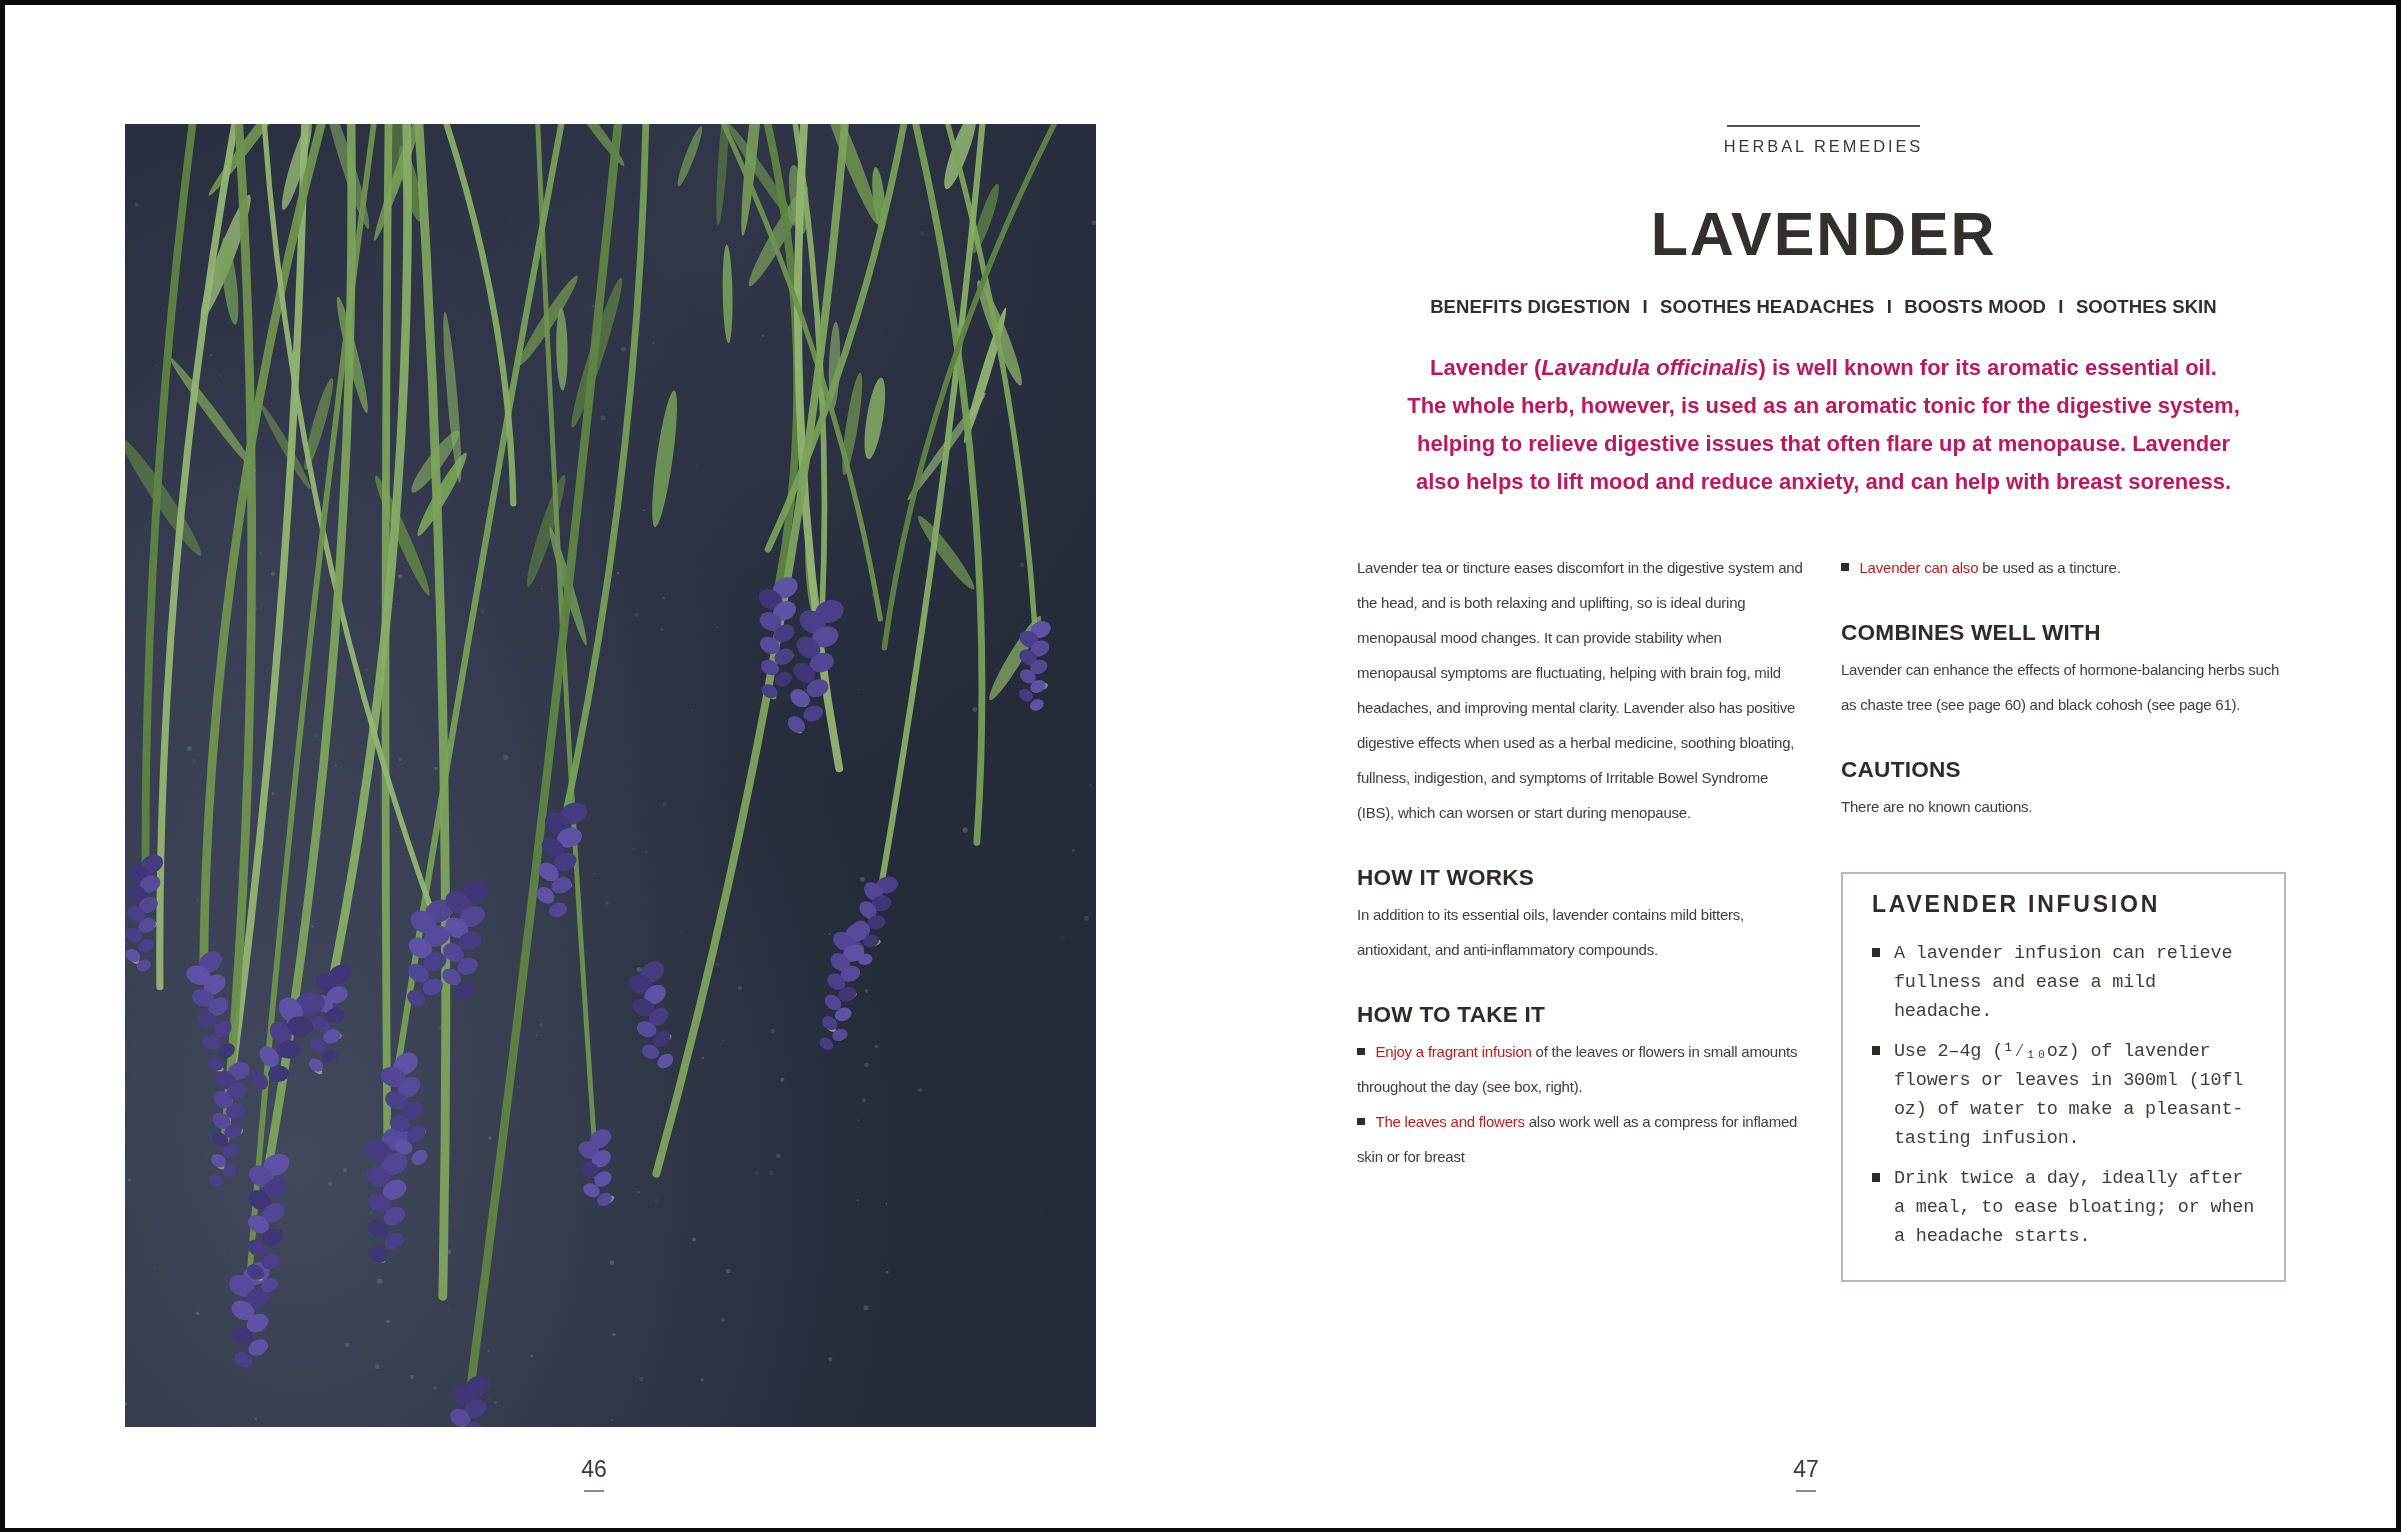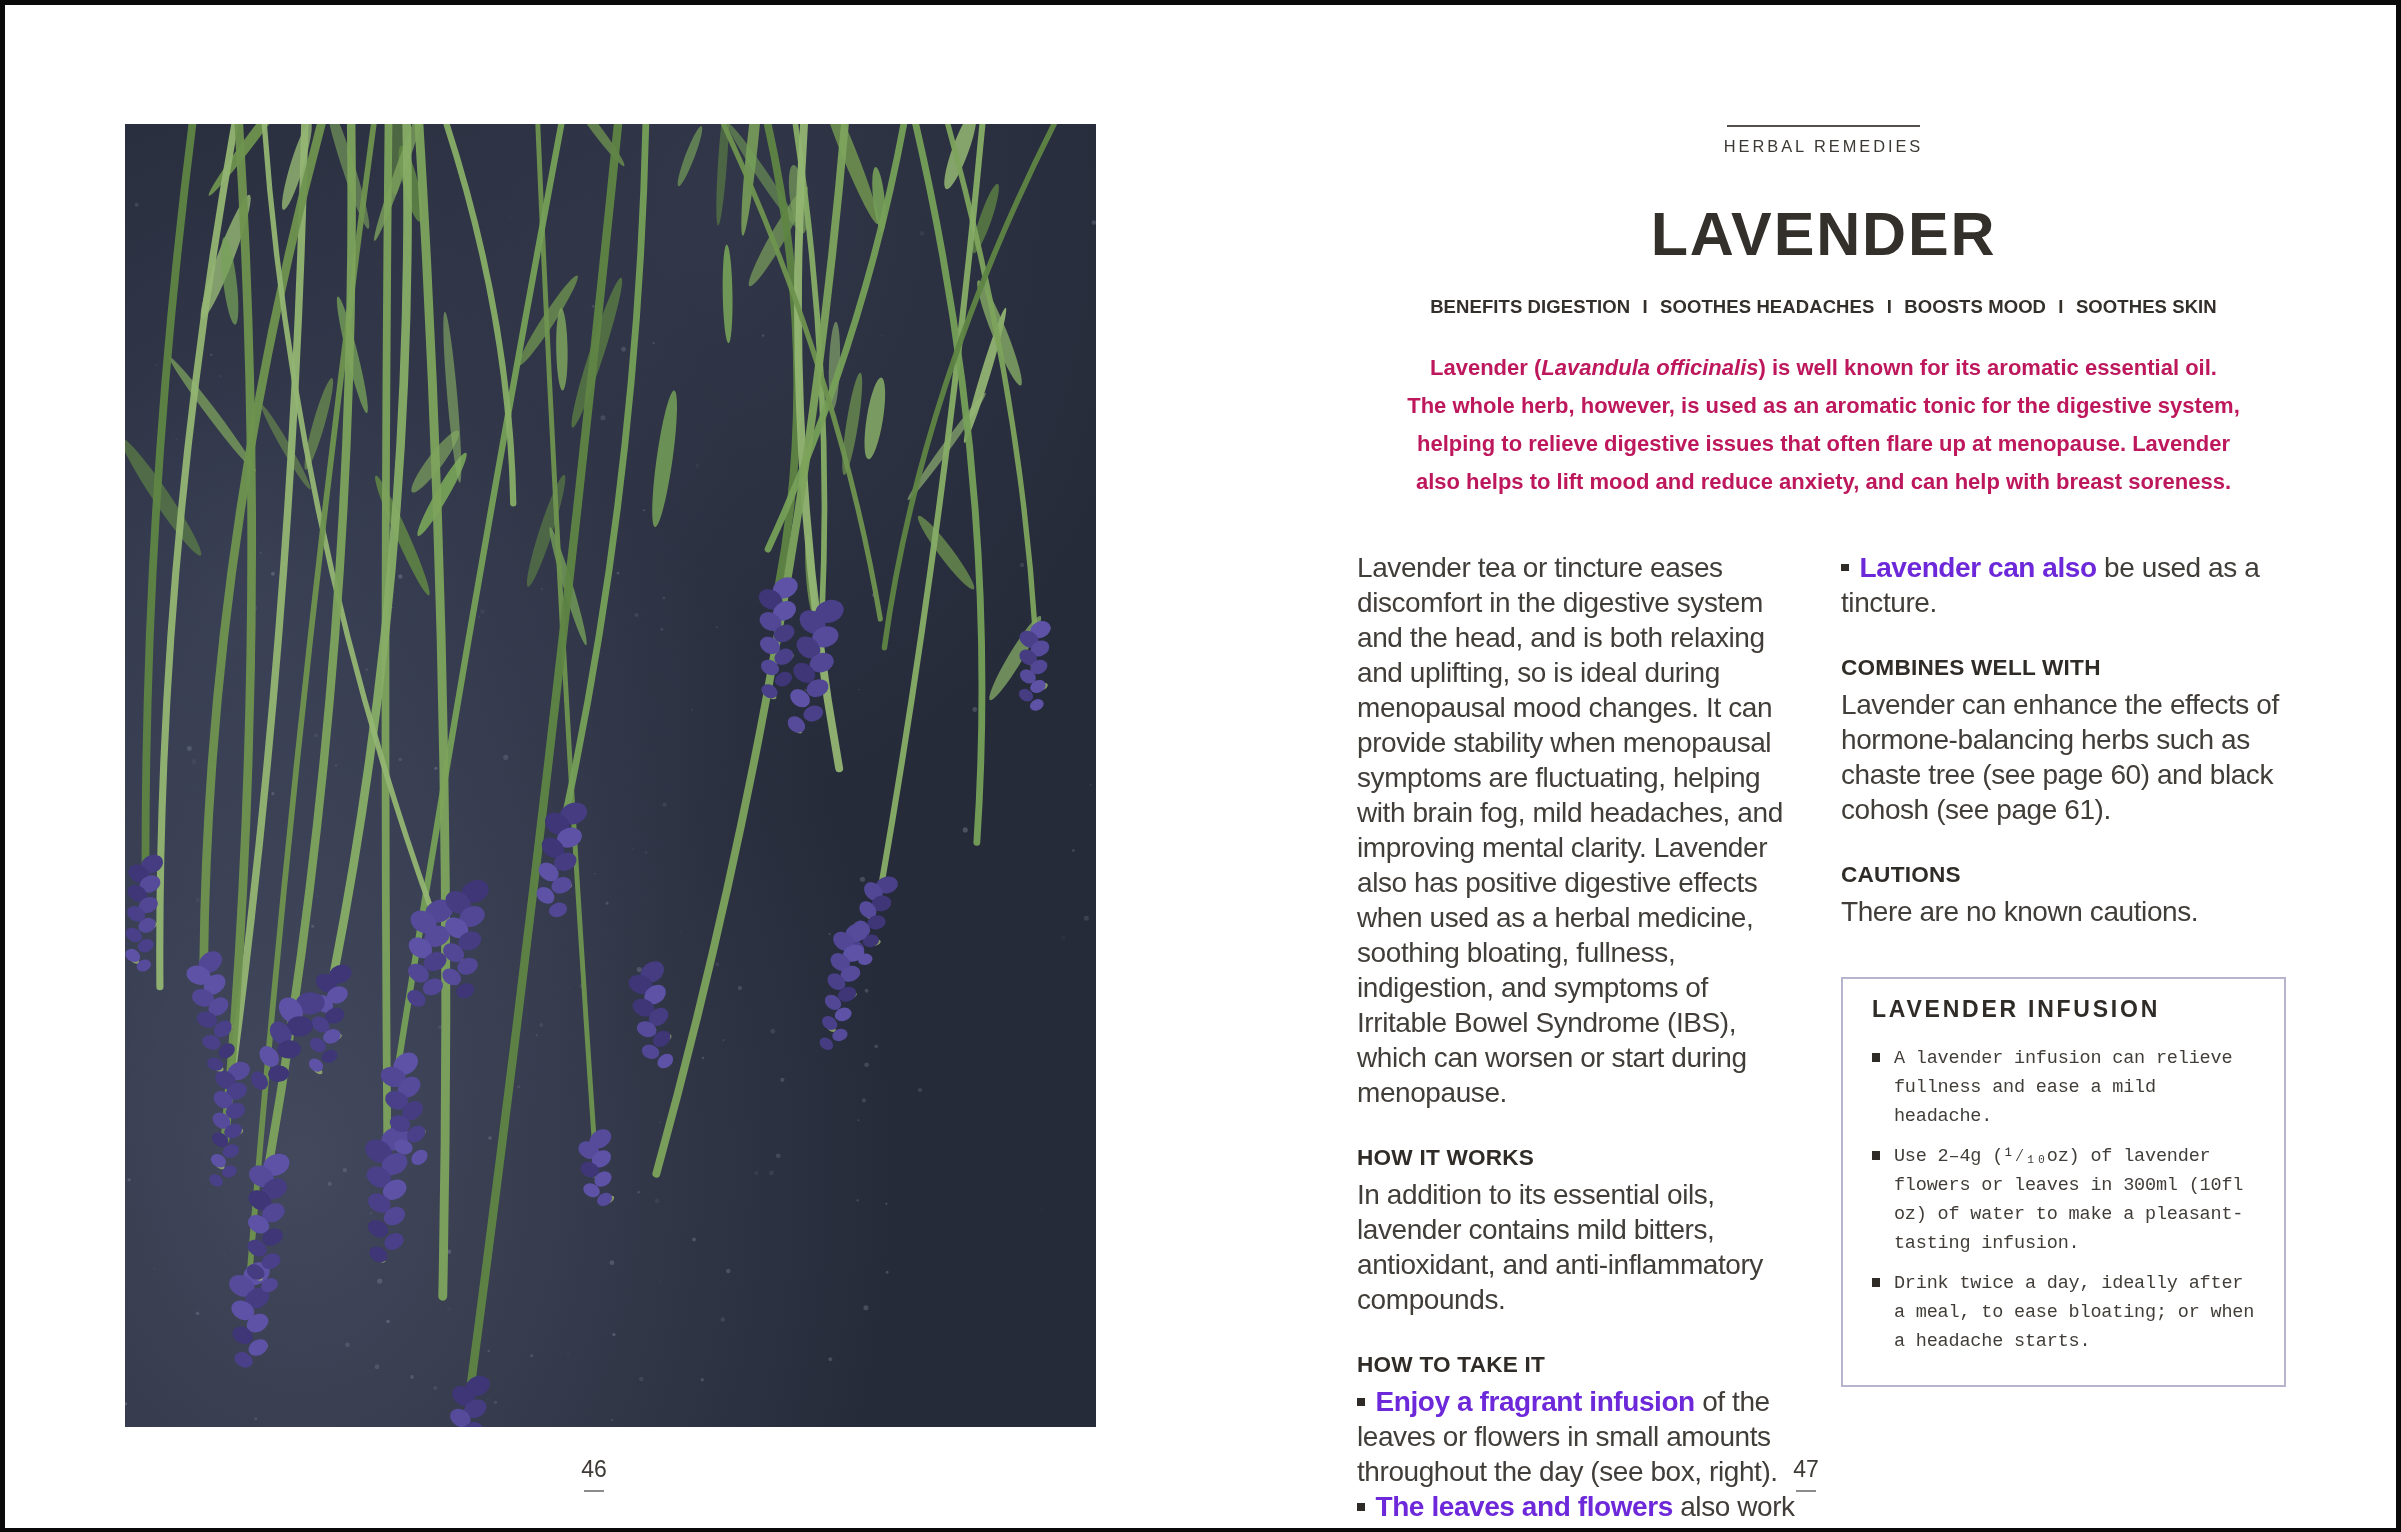--- a/index.html
+++ b/index.html
@@ -20,24 +20,24 @@
   .right-page{position:absolute; left:1352px; top:0; width:933px;}
   .kicker-rule{width:193px; height:2.1px; background:#55504b; margin:120px auto 0;}
   .kicker{margin-top:9.6px; text-align:center; font-size:16.4px; letter-spacing:.18em; color:#3c3833; line-height:19px;}
   .title{margin-top:47px; text-align:center; font-size:61px; font-weight:bold; letter-spacing:.03em; color:#332f2a; line-height:63px; white-space:nowrap;}
   .benefits{margin-top:30px; text-align:center; font-size:18.5px; font-weight:bold; letter-spacing:.005em; color:#332f2a; white-space:nowrap;}
   .benefits .sep{display:inline-block; margin:0 12.3px; font-weight:bold;}
   .intro{margin-top:31.5px; text-align:center; font-weight:bold; font-size:22px; line-height:38px; color:#be185d;}
   .intro div{white-space:nowrap;}
   .columns{display:flex; gap:38px; margin-top:49px; text-align:left;}
   .col{width:446px;}
-  .body-p{margin:0; font-size:28px; line-height:35px; letter-spacing:-0.015em; color:#413d38;}
+  .body-p{margin:0; font-size:15px; line-height:35px; letter-spacing:-0.015em; color:#413d38;}
   h3.sect{margin:33px 0 4.1px 0; font-size:22.6px; line-height:30px; font-weight:bold; letter-spacing:.01em; color:#2f2b27;}
   .sq{display:inline-block; width:7.5px; height:7.5px; background:#2f2b27; margin-right:11px; vertical-align:middle; position:relative; top:-2.1px;}
-  .bold-run{font-weight:bold; color:#6d28d9;}
+  .bold-run{font-weight:normal; color:#b91c1c;}
   
   .infusion-box{box-sizing:border-box; width:445px; margin-top:48px; border:2.1px solid #b7b5cd; padding:17px 22px 29px 29px; background:#ffffff;}
   .box-title{font-size:23px; font-weight:bold; letter-spacing:.12em; color:#2f2b27; margin:0 0 20.5px 0;}
   .box-bullet{display:flex; margin:0 0 11px 0;}
   .box-bullet:last-child{margin-bottom:0;}
   .sq2{flex:0 0 auto; width:8.2px; height:8.2px; background:#2f2b27; margin:9.6px 13.7px 0 0;}
   .box-bullet .txt{font-size:18.5px; line-height:29px; letter-spacing:-0.01em; color:#413d38;font-family:Liberation Mono, monospace;}
 </style>
 </head>
 <body>

